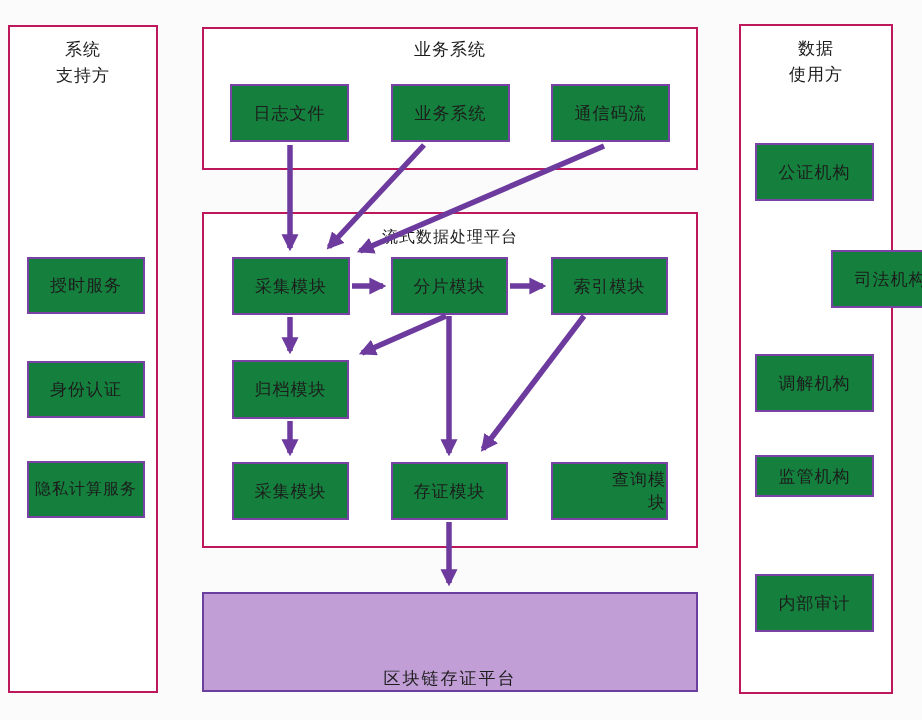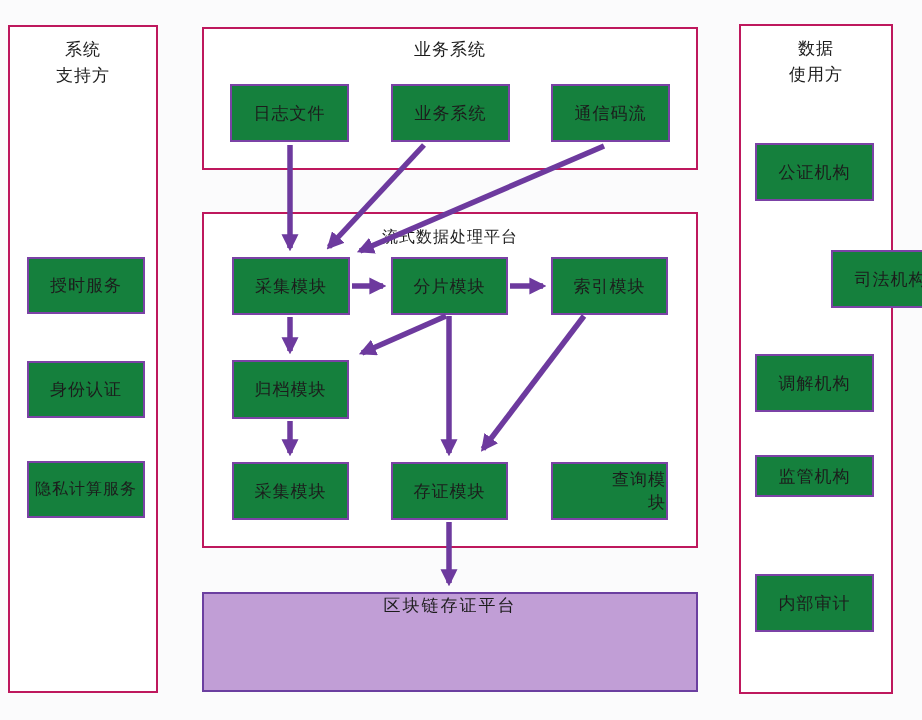--- a/index.html
+++ b/index.html
@@ -19,21 +19,21 @@
   }
   .node{
     position:absolute;box-sizing:border-box;
     background:#15803d;border:2px solid #7b42a6;
     display:flex;align-items:center;justify-content:center;
     font-size:17px;letter-spacing:1px;text-align:right;
   }
   .big-platform{
     position:absolute;box-sizing:border-box;
     background:#c19ed6;border:2px solid #6b3fa0;
-    display:flex;align-items:flex-start;justify-content:center;
+    display:flex;align-items:flex-end;justify-content:center;
     font-size:17px;letter-spacing:2px;
   }
   svg.arrows{
     position:absolute;left:0;top:0;width:922px;height:720px;
     pointer-events:none;
   }
   svg.arrows line{stroke:#6d3a9e;stroke-width:5.5;}
 </style>
 </head>
 <body>

